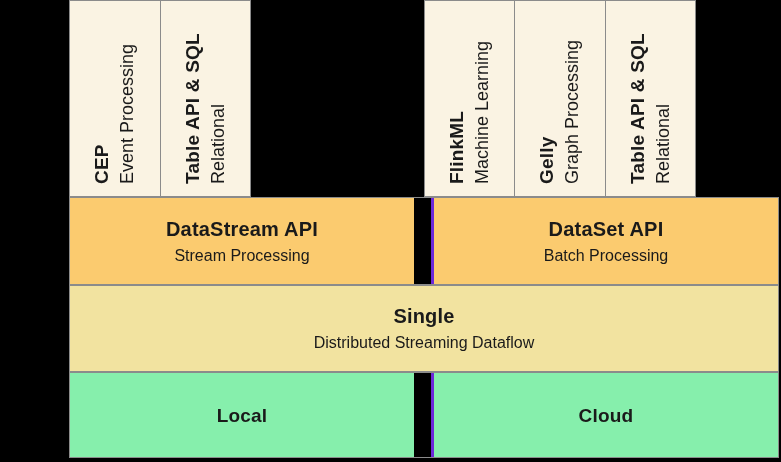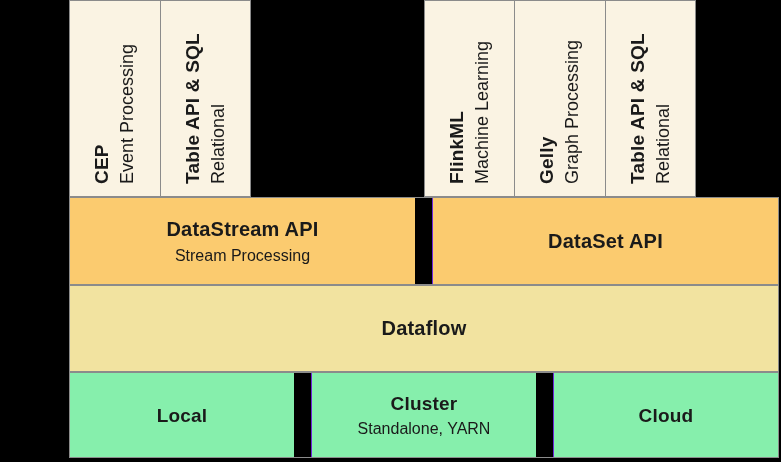--- a/index.html
+++ b/index.html
@@ -23,21 +23,21 @@
   }
   .vtitle { font-size:19px; font-weight:bold; line-height:26px; letter-spacing:.2px; }
   .vsub   { font-size:18px; line-height:24px; }
 
   
   .row { position:absolute; left:69px; width:710px; display:flex; border:1px solid #8b8b8b; }
   .hbox {
     flex:1; display:flex; flex-direction:column;
     justify-content:center; align-items:center; text-align:center;
   }
-  .hbox + .hbox { border-left:1px solid #6d28d9;margin-left:17px; }
+  .hbox + .hbox { border-left:3px solid #6d28d9;margin-left:17px; }
   .htitle { font-size:20px; font-weight:bold; line-height:29px; letter-spacing:.2px; }
   .hsub   { font-size:16px; line-height:24px; }
 
   .row-apis    { top:197px; height:88px; }
   .row-apis    .hbox { background:#fbcb6f; }
   .row-runtime { top:285px; height:87px; }
   .row-runtime .hbox { background:#f2e3a0; }
   .row-deploy  { top:372px; height:86px; }
   .row-deploy  .hbox { background:#86efac; }
   .row-deploy  .htitle { font-size:19px; line-height:27px; }
@@ -83,35 +83,33 @@
     </div>
   </div>
 
   <div class="row row-apis">
     <div class="hbox">
       <span class="htitle">DataStream API</span>
       <span class="hsub">Stream Processing</span>
     </div>
     <div class="hbox">
       <span class="htitle">DataSet API</span>
+      <span class="hsub">Batch Processing</span>
     </div>
   </div>
 
   <div class="row row-runtime">
     <div class="hbox">
-      <span class="htitle">Dataflow</span>
+      <span class="htitle">Single</span>
+      <span class="hsub">Distributed Streaming Dataflow</span>
     </div>
   </div>
 
   <div class="row row-deploy">
     <div class="hbox">
       <span class="htitle">Local</span>
-    </div>
-    <div class="hbox">
-      <span class="htitle">Cluster</span>
-      <span class="hsub">Standalone, YARN</span>
     </div>
     <div class="hbox">
       <span class="htitle">Cloud</span>
     </div>
   </div>
 
 </div>
 
 </body></html>

